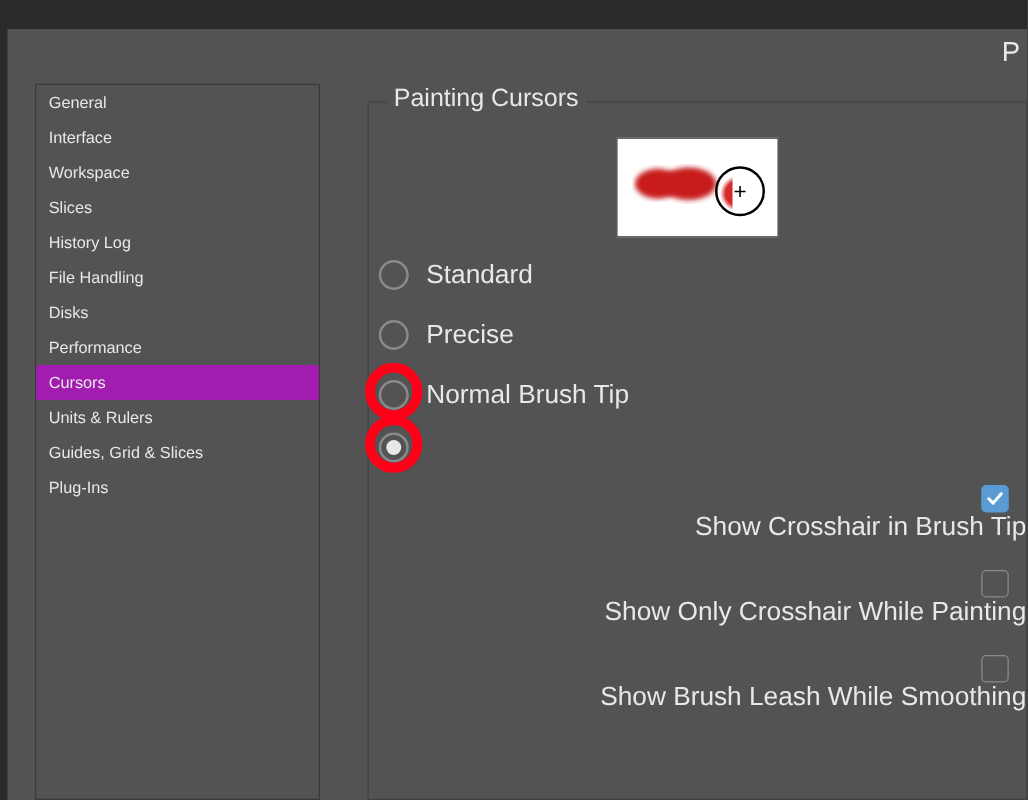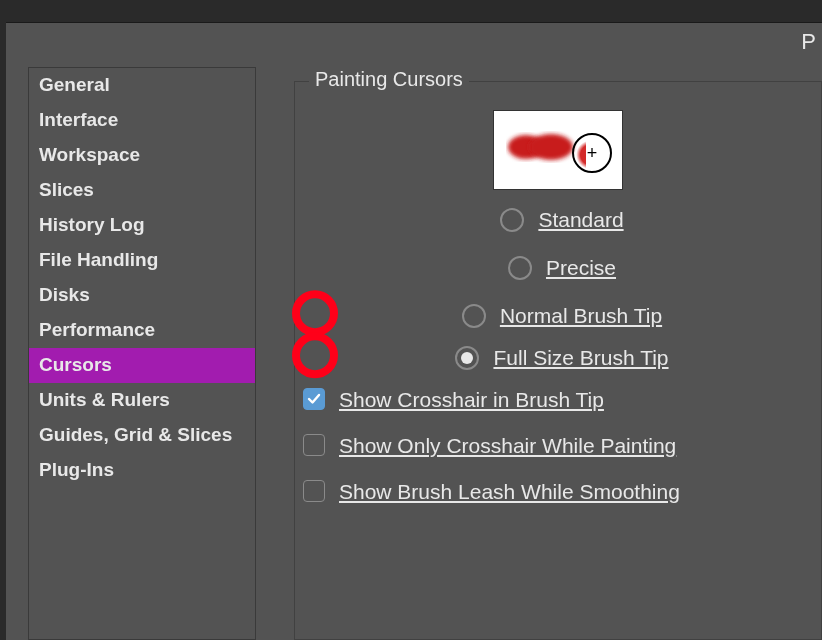--- a/index.html
+++ b/index.html
@@ -34,43 +34,41 @@
     height: calc(100% - 38px);
   }
   .sidebar {
     width: 228px;
     margin: 6px 0 0 22px;
     border: 1px solid #3a3a3a;
     background: #535353;
   }
   .sidebar-item {
     padding: 6px 10px 7px 10px;
-    font-size: 19px;
+    font-size: 13px;
     color: #e8e8e8;
     cursor: default;
     white-space: nowrap;
-    font-weight: bold;
   }
   .sidebar-item.selected {
     background: #a21caf;
   }
   .main {
     flex: 1;
     position: relative;
     padding: 6px 0 0 22px;
   }
   .group {
     border: 1px solid #414141;
     position: absolute;
     top: 20px;
     left: 38px;
     right: 0;
     bottom: 0;
     padding-top: 24px;
-    text-decoration: underline;
   }
   .group-title {
     position: absolute;
     top: -14px;
     left: 14px;
     background: #535353;
     padding: 0 6px;
     font-size: 20px;
     color: #e8e8e8;
   }
@@ -103,21 +101,20 @@
     font-size: 18px;
     color: #000;
     line-height: 1;
   }
   .option-row {
     display: flex;
     align-items: center;
     margin: 0 0 24px 0;
     padding-left: 8px;
     position: relative;
-    justify-content: center;
   }
   .option-row.tight { margin-bottom: 18px; }
   .radio {
     width: 24px;
     height: 24px;
     border: 2px solid #8a8a8a;
     border-radius: 50%;
     margin-right: 14px;
     position: relative;
     background: #535353;
@@ -160,23 +157,24 @@
     justify-content: center;
   }
   .checkbox.checked {
     background: #5a9bd4;
     border-color: #5a9bd4;
   }
   .checkbox.checked svg { display: block; }
   .checkbox svg { display: none; width: 14px; height: 14px; }
   .check-row {
     display: flex;
-    align-items: flex-start;
+    align-items: flex-end;
     margin: 0 0 22px 0;
     padding-left: 8px;
+    flex-direction: column;
   }
 </style>
 </head>
 <body>
 
 <div class="window">
   <div class="window-title-row">
     <span>P</span>
   </div>
   <div class="content">
@@ -231,21 +229,20 @@
               <span class="option-label">Precise</span>
             </div>
             <div class="option-row tight">
               <div class="highlight-ring"></div>
               <div class="radio"></div>
               <span class="option-label">Normal Brush Tip</span>
             </div>
             <div class="option-row tight">
               <div class="highlight-ring"></div>
               <div class="radio checked"></div>
-              <span class="option-label">Full Size Brush Tip</span>
             </div>
           </div>
         <div id="checks">
             <div class="check-row">
               <div class="checkbox checked">
                 <svg viewBox="0 0 14 14">
                   <path d="M2 7 L5.5 10.5 L12 3" stroke="#fff" stroke-width="2.4" fill="none" stroke-linecap="round" stroke-linejoin="round"></path>
                 </svg>
               </div>
               <span class="option-label">Show Crosshair in Brush Tip</span>

